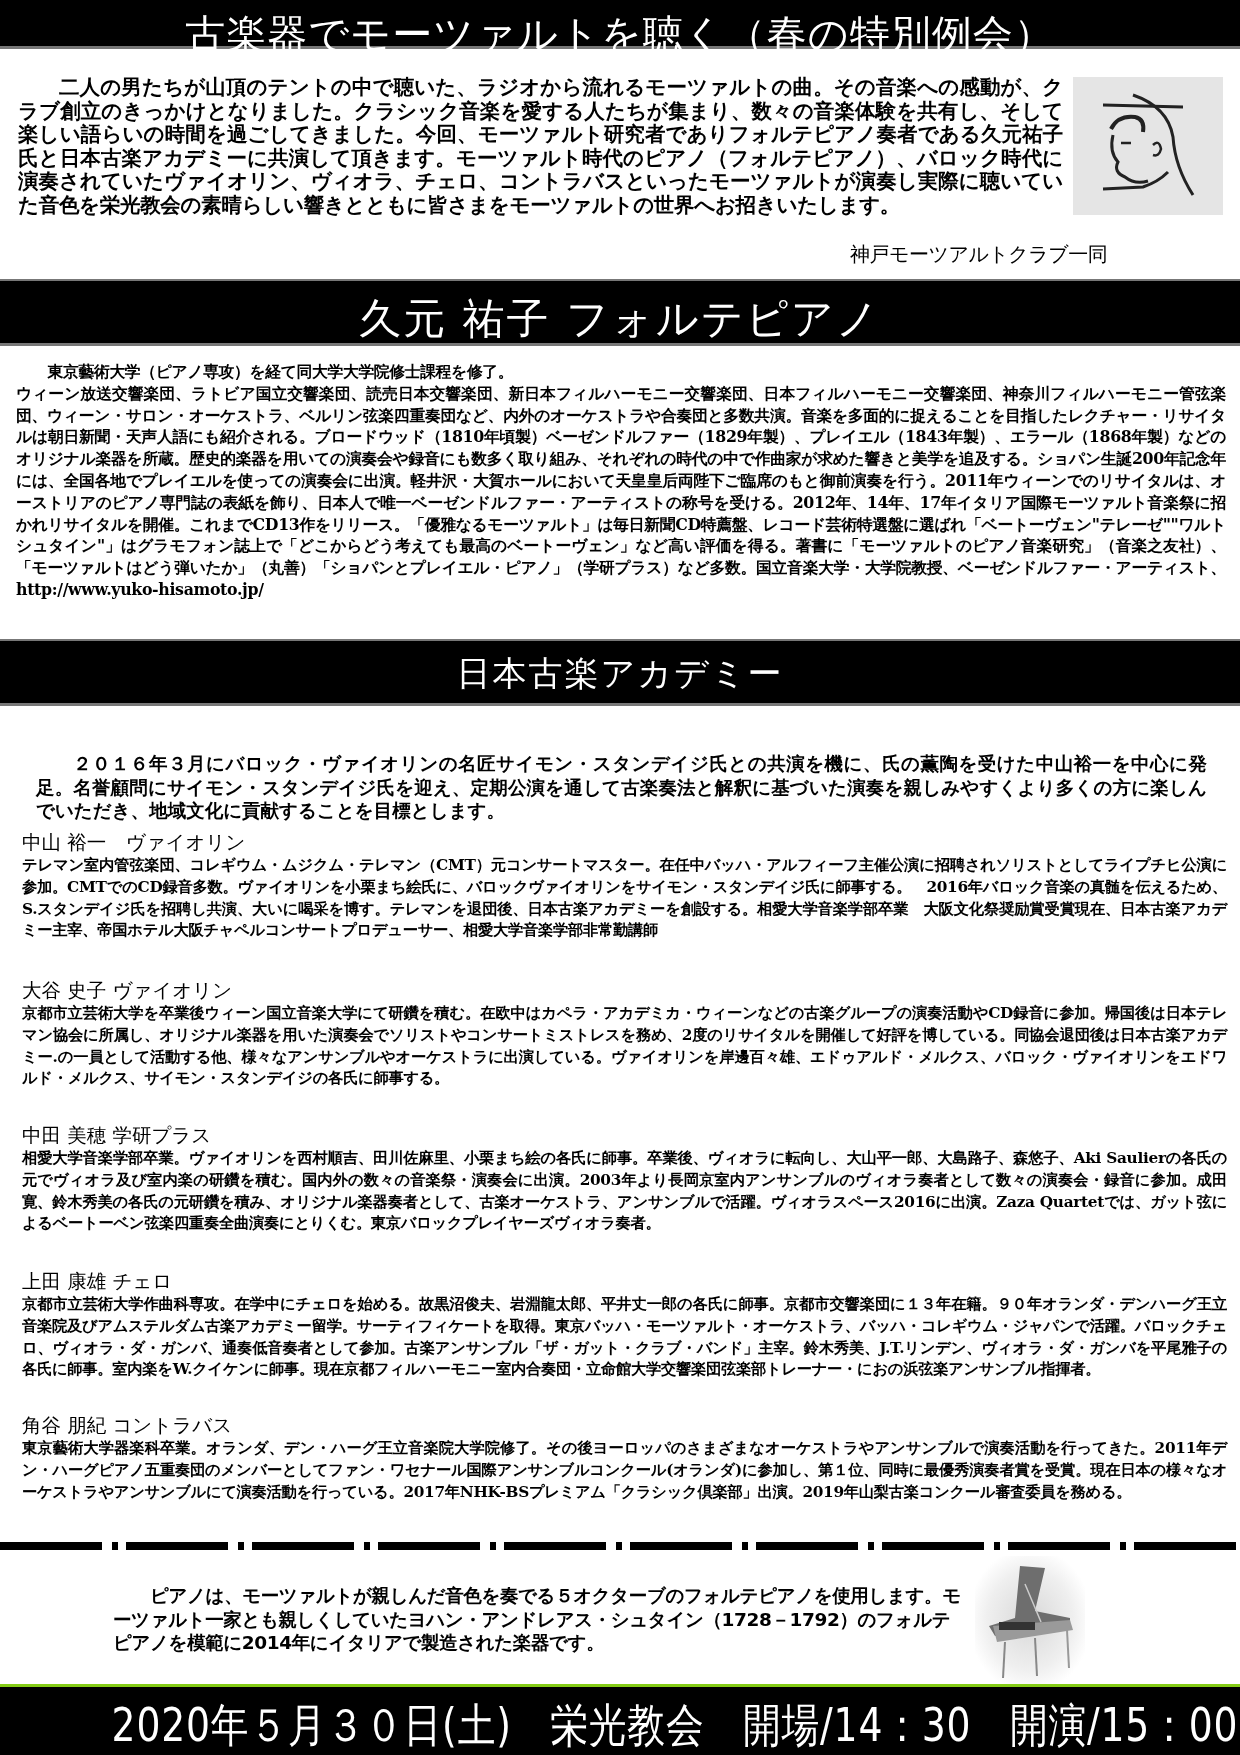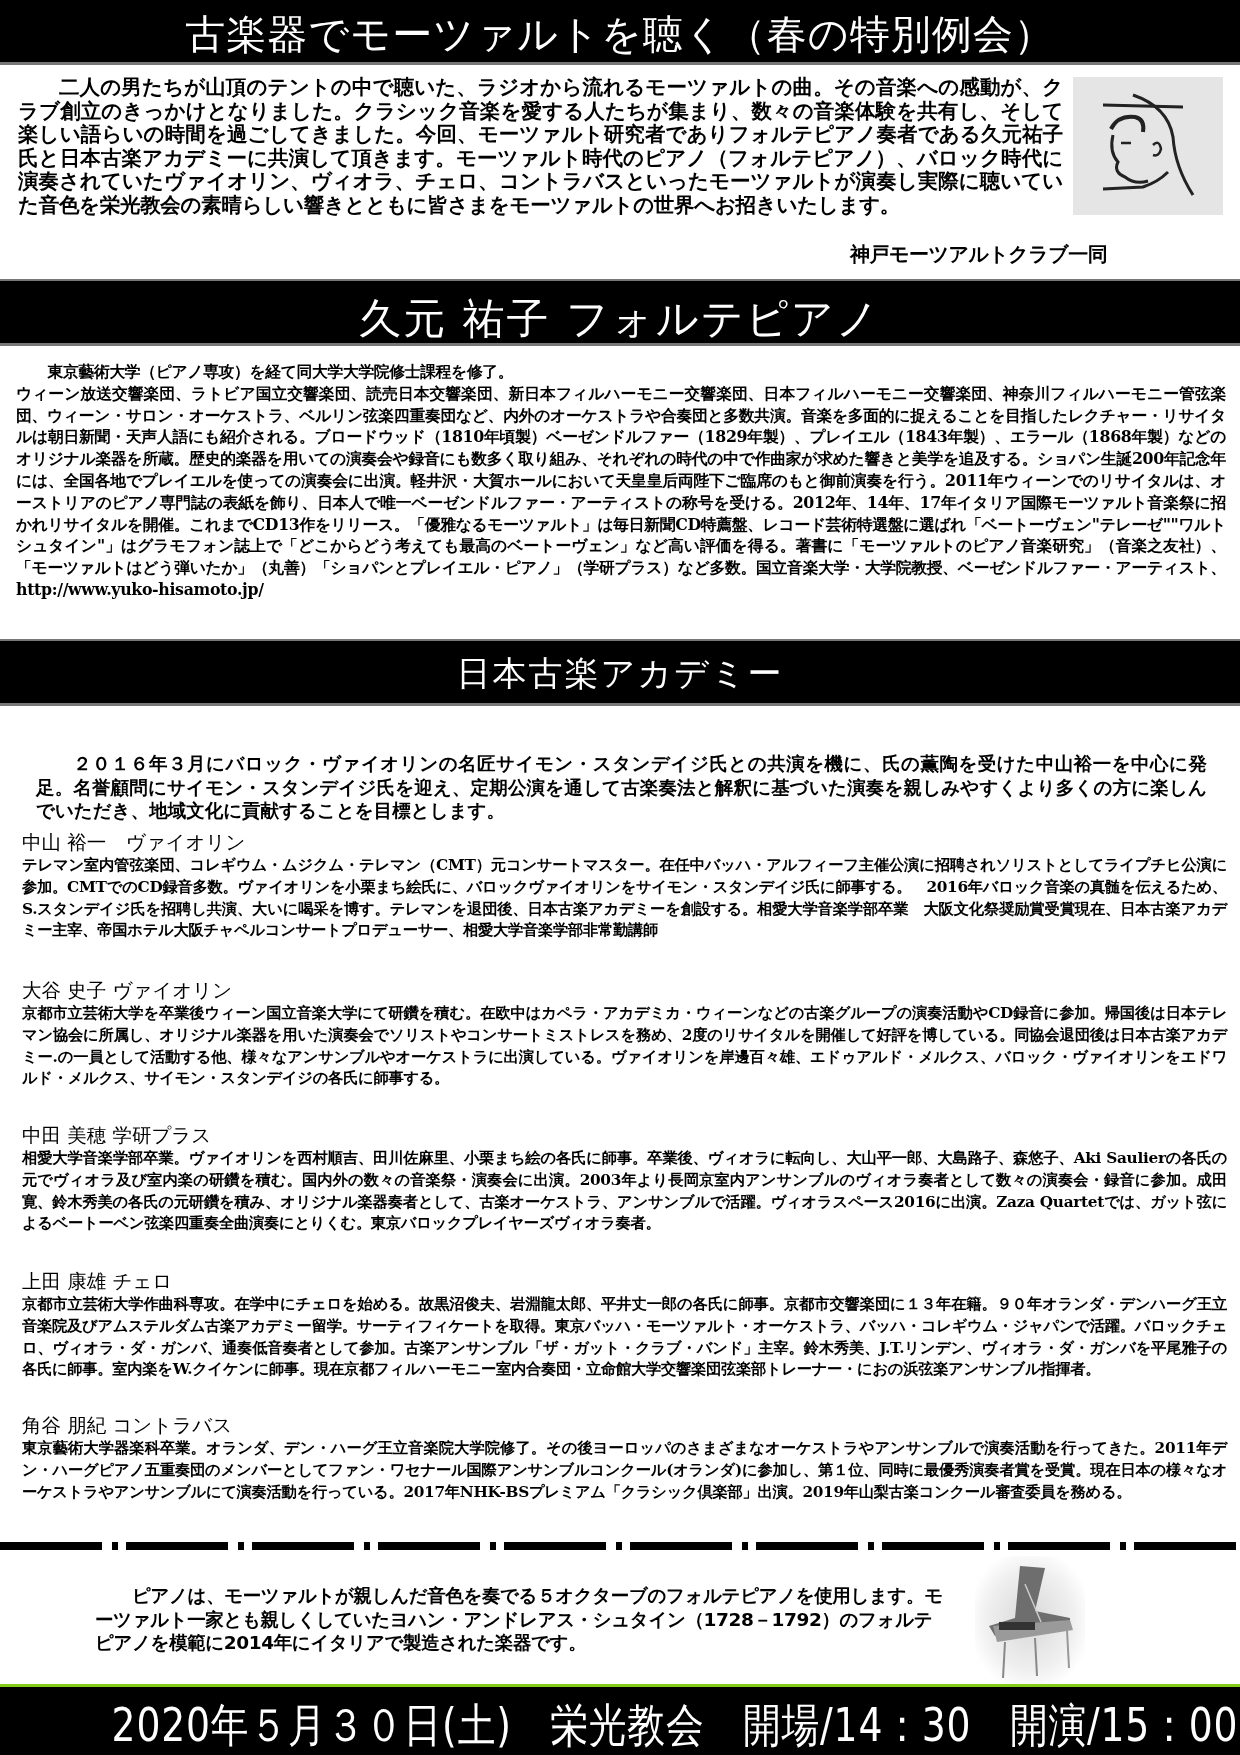--- a/index.html
+++ b/index.html
@@ -1,30 +1,30 @@
 <!DOCTYPE html>
 <html><head>
 <meta charset="utf-8">
 <style>
   html, body { margin: 0; padding: 0; background: #ffffff; }
   body { width: 1240px; height: 1755px; position: relative; overflow: hidden; color: #000; font-family: "DejaVu Serif", "Liberation Serif", serif; }
   .banner { position: absolute; left: 0; width: 1240px; background: #000; color: #fff; text-align: center; font-family: "DejaVu Sans", "Liberation Sans", sans-serif; border-bottom: 3px solid #777; box-sizing: border-box; }
   .banner-title { position: absolute; left: 0; right: 0; white-space: nowrap; }
-  #b1 { top: 0; height: 65px; }
+  #b1 { top: 0; height: 49px; }
   #b1 .banner-title { top: 7px; font-size: 40px; letter-spacing: 1px; }
   #b2 { top: 279px; height: 67px; border-top: 2px solid #777; }
   #b2 .banner-title { top: 10px; font-size: 42px; font-weight: 300; letter-spacing: 2px; }
   #b3 { top: 639px; height: 67px; border-top: 2px solid #777; }
   #b3 .banner-title { top: 10px; font-size: 34px; font-weight: 300; letter-spacing: 2px; }
   #b4 { top: 1684px; height: 71px; border-top: 3px solid #84cc16; border-bottom: none; }
   #b4 .banner-title { top: 8px; font-size: 46px; font-family: "DejaVu Sans", "Liberation Sans", sans-serif; letter-spacing: 1px; transform: scaleX(0.82); }
 
   .intro { position: absolute; left: 18px; top: 76px; width: 1045px; font-family: "DejaVu Sans", "Liberation Sans", sans-serif; font-size: 20.5px; line-height: 23.5px; font-weight: bold; letter-spacing: -0.3px; }
   .intro p { margin: 0; text-indent: 2em; text-align: justify; }
-  .signature { position: absolute; left: 850px; top: 241px; font-family: "DejaVu Sans", "Liberation Sans", sans-serif; font-size: 20px; font-weight: bold; letter-spacing: -0.5px; }
+  .signature { position: absolute; left: 850px; top: 241px; font-family: "DejaVu Sans", "Liberation Sans", sans-serif; font-size: 20px; font-weight: normal; letter-spacing: -0.5px; }
   .portrait { position: absolute; left: 1073px; top: 77px; width: 150px; height: 138px; background: #e5e5e5; }
 
   .bio { position: absolute; left: 16px; width: 1210px; font-size: 15.8px; line-height: 21.8px; font-weight: bold; letter-spacing: -0.35px; text-align: justify; }
   .bio p { margin: 0; }
   #hisamoto-bio { top: 361px; }
   #hisamoto-bio .lead { text-indent: 2em; }
 
   .academy-intro { position: absolute; left: 24px; top: 740px; width: 1195px; font-size: 18.5px; line-height: 23.5px; font-weight: bold; letter-spacing: 0px; text-align: justify; font-family: "DejaVu Serif", "Liberation Serif", serif; }
   .academy-intro p { margin: 12px; text-indent: 2em; }
 
@@ -34,21 +34,21 @@
   #m0 { top: 831px; }
   #m1 { top: 979px; }
   #m2 { top: 1124px; }
   #m3 { top: 1270px; }
   #m4 { top: 1414px; }
 
   .divider { position: absolute; left: 0; top: 1542px; width: 1240px; height: 8px; display: flex; }
   .divider .seg { height: 8px; background: #000; flex: none; }
   .divider .gap { height: 8px; flex: none; }
 
-  .piano-note { position: absolute; left: 95px; top: 1584px; width: 850px; font-family: "DejaVu Sans", "Liberation Sans", sans-serif; font-size: 18.5px; line-height: 23.5px; font-weight: bold; letter-spacing: -0.4px; }
+  .piano-note { position: absolute; left: 113px; top: 1584px; width: 850px; font-family: "DejaVu Sans", "Liberation Sans", sans-serif; font-size: 18.5px; line-height: 23.5px; font-weight: bold; letter-spacing: -0.4px; }
   .piano-note p { margin: 0; text-indent: 2em; }
   .piano-img { position: absolute; left: 975px; top: 1556px; width: 110px; height: 128px; background: radial-gradient(ellipse at center, #d8d8d8 0%, #efefef 55%, #ffffff 80%); }
 </style>
 </head>
 <body>
 
 <div id="b1" class="banner">
   <div class="banner-title">古楽器でモーツァルトを聴く（春の特別例会）</div>
 </div>
 

